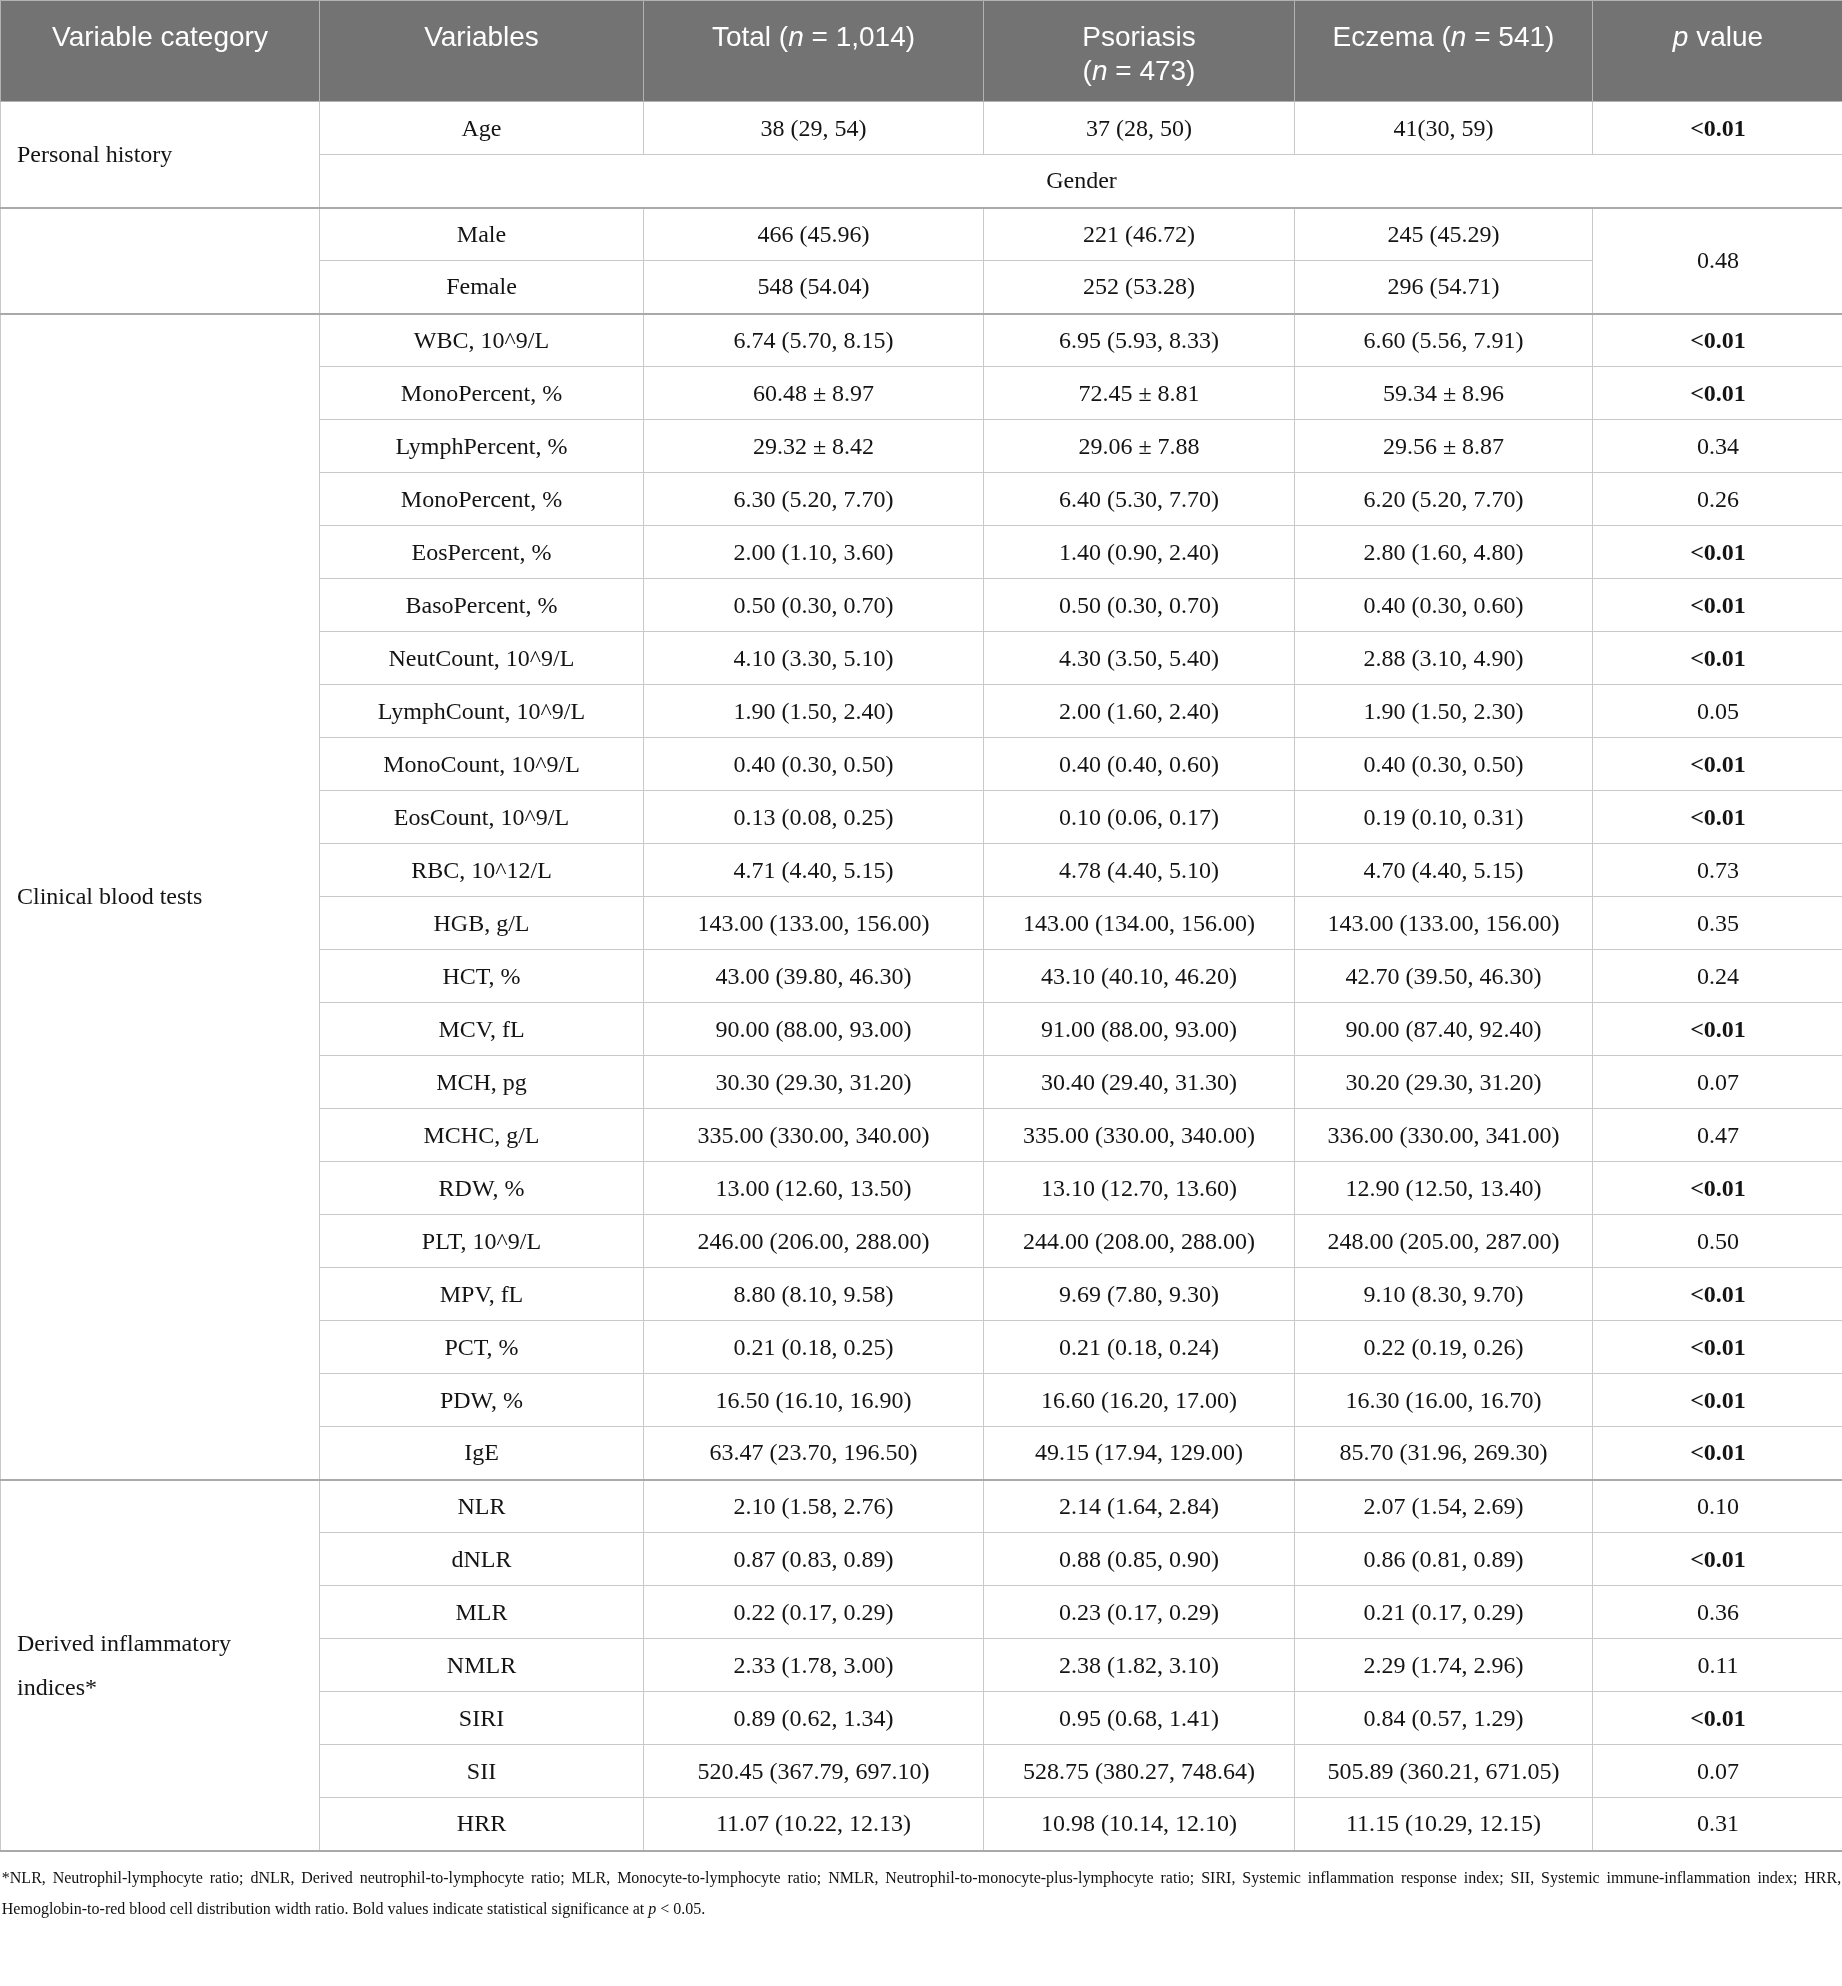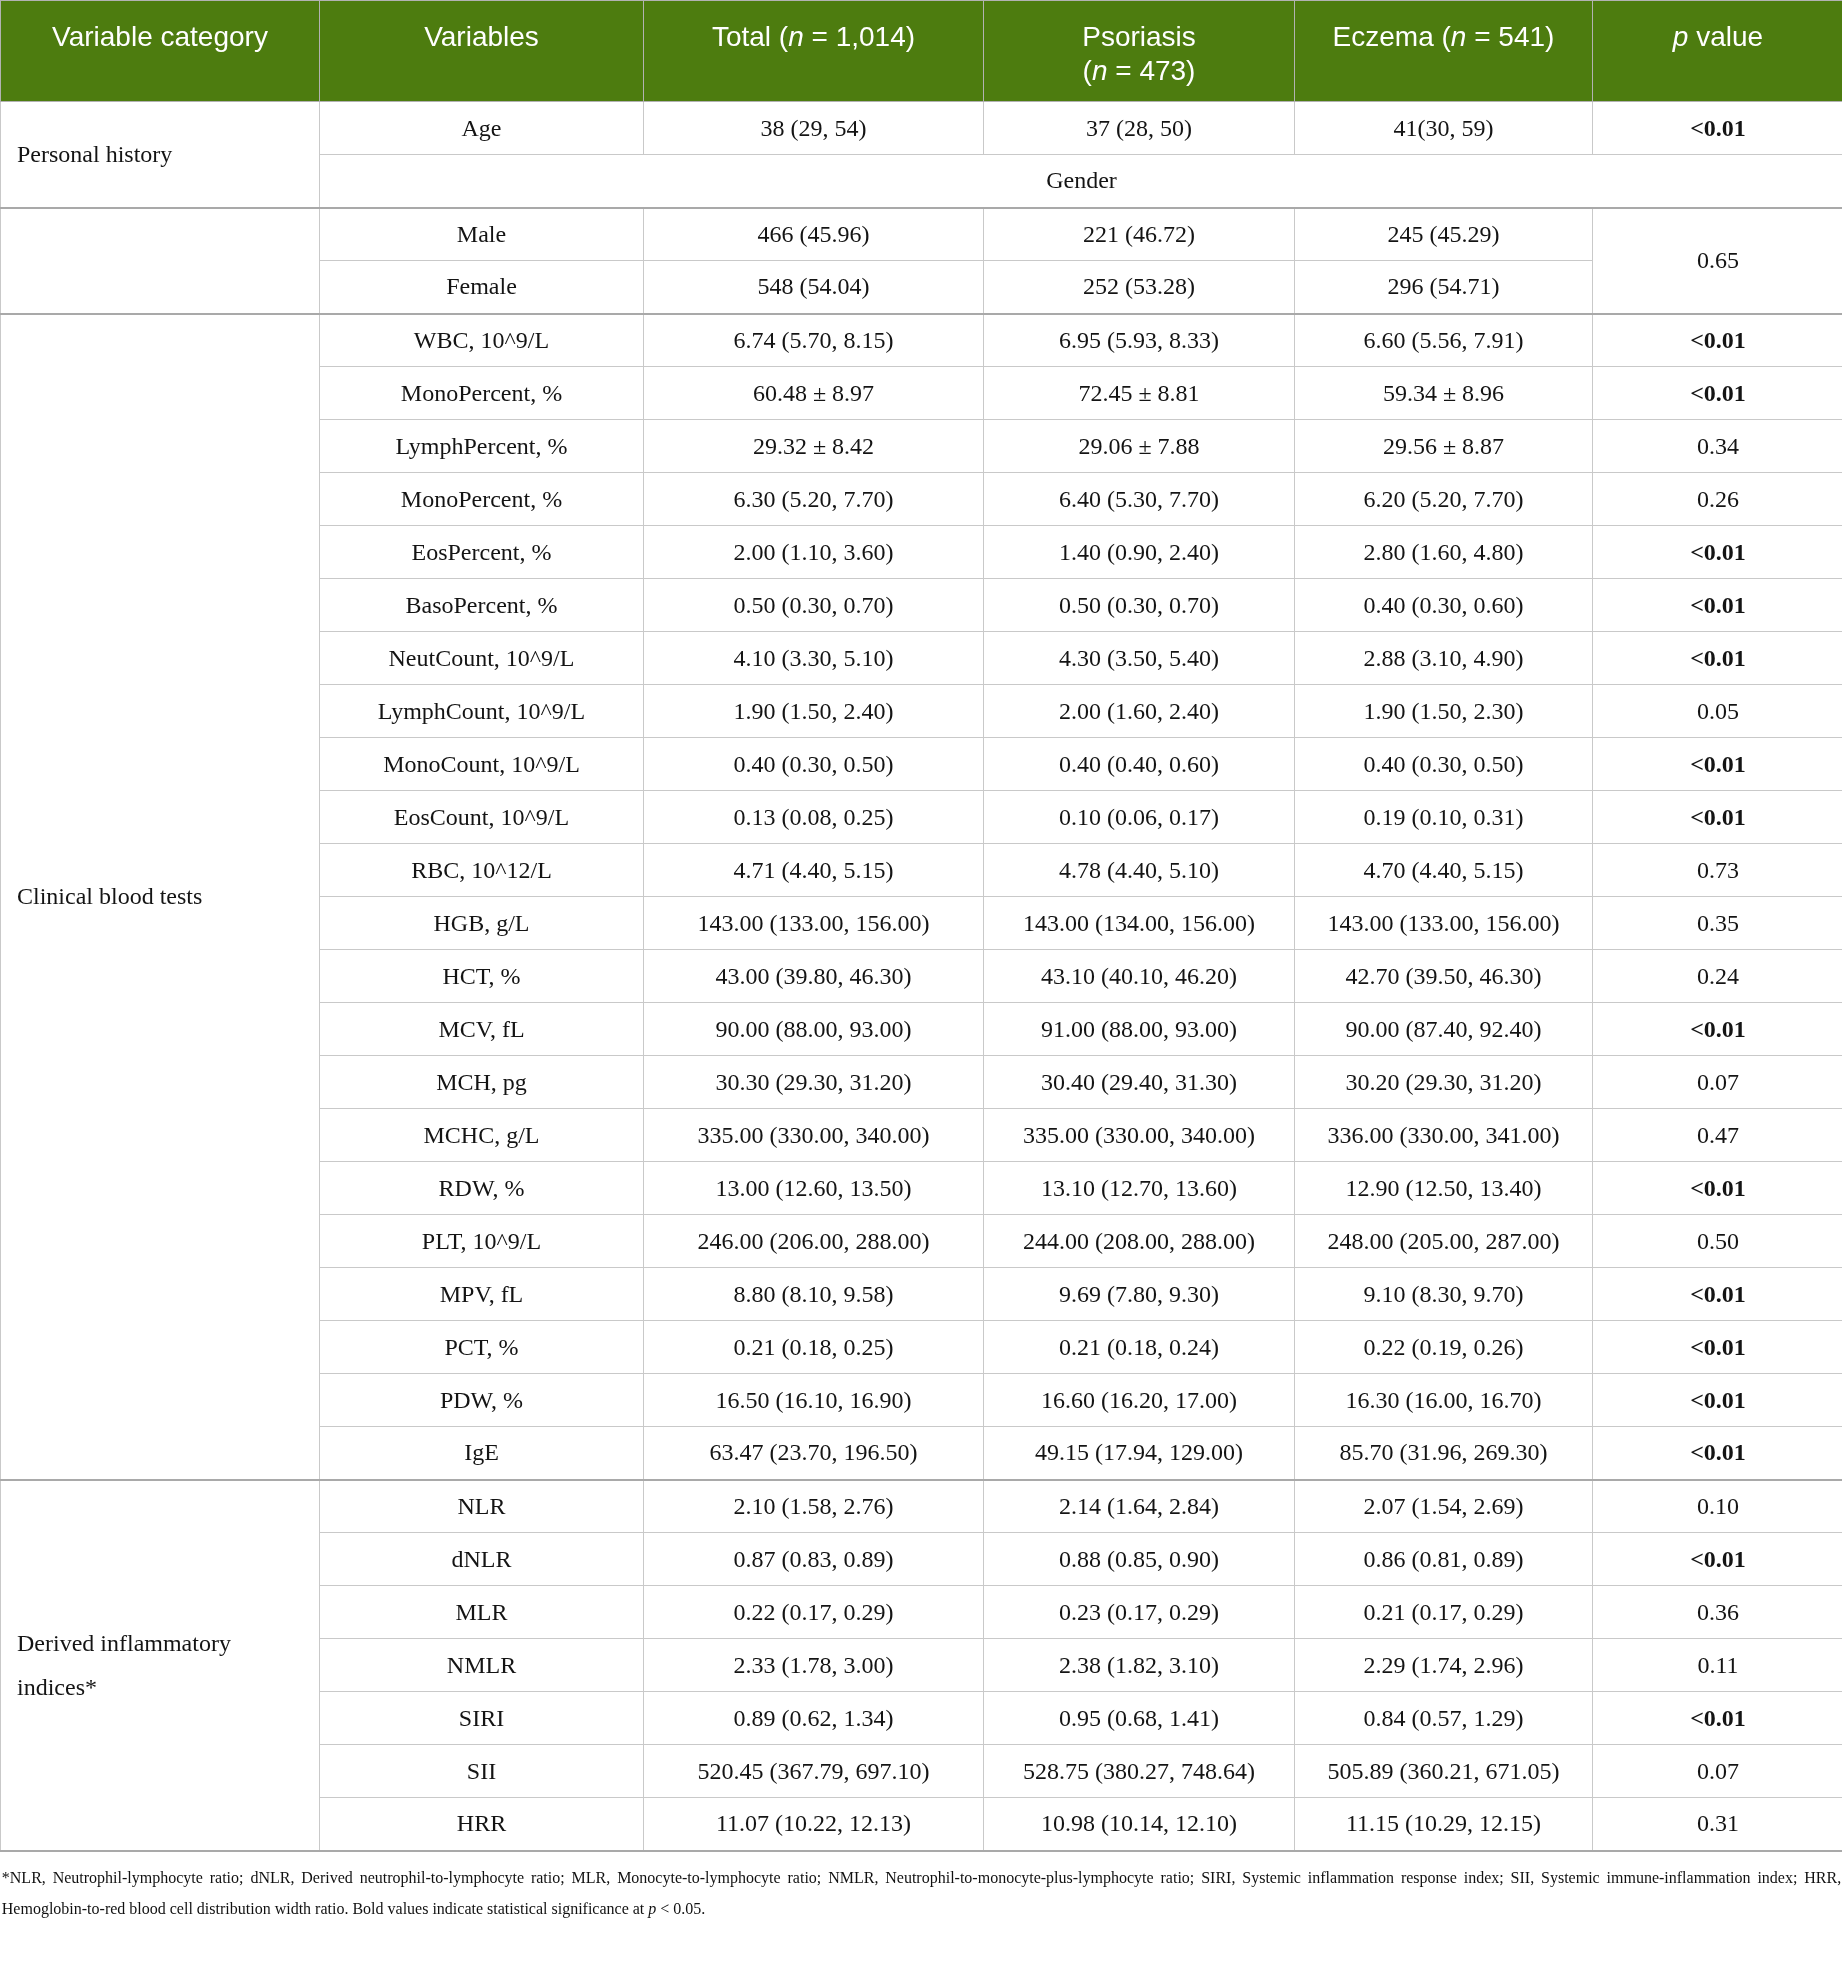--- a/index.html
+++ b/index.html
@@ -10,21 +10,21 @@
   table.cmp {
     width: 1843px;
     table-layout: fixed;
     border-collapse: collapse;
     border: 0.9px solid #bdbdbd;
     border-top: 1.8px solid #b4b4b4;
     border-bottom: 2.7px solid #a9a9a9;
   }
 
   thead th {
-    background: #4d7c0f;
+    background: #737373;
     color: #ffffff;
     font-family: "Liberation Sans", sans-serif;
     font-weight: normal;
     font-size: 28px;
     line-height: 34px;
     text-align: center;
     vertical-align: top;
     height: 101px;
     padding: 18.7px 5.3px 0 5.3px;
     border: 0.9px solid #b2b2b2;
@@ -98,21 +98,21 @@
           <td class="span-cell" colspan="5">Gender</td>
         </tr>
       </tbody>
       <tbody class="section">
         <tr>
           <td class="category-cell" rowspan="2"></td>
           <td class="variable-cell">Male</td>
           <td class="value-cell">466 (45.96)</td>
           <td class="value-cell">221 (46.72)</td>
           <td class="value-cell">245 (45.29)</td>
-          <td class="p-cell" rowspan="2">0.65</td>
+          <td class="p-cell" rowspan="2">0.48</td>
         </tr>
         <tr>
           <td class="variable-cell">Female</td>
           <td class="value-cell">548 (54.04)</td>
           <td class="value-cell">252 (53.28)</td>
           <td class="value-cell">296 (54.71)</td>
         </tr>
       </tbody>
       <tbody class="section">
         <tr>

